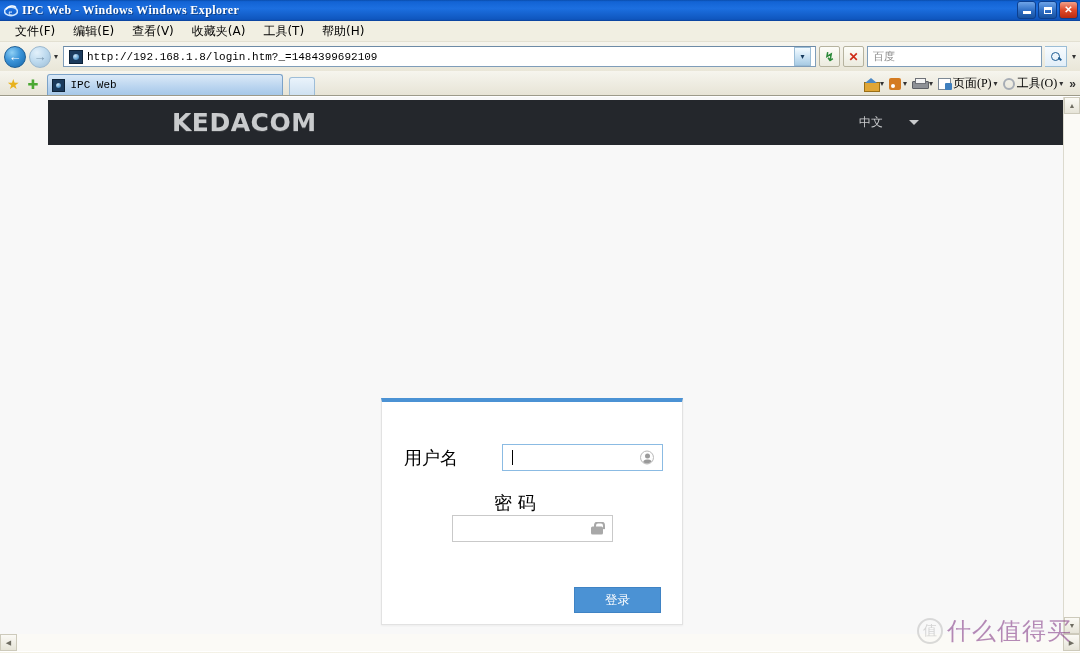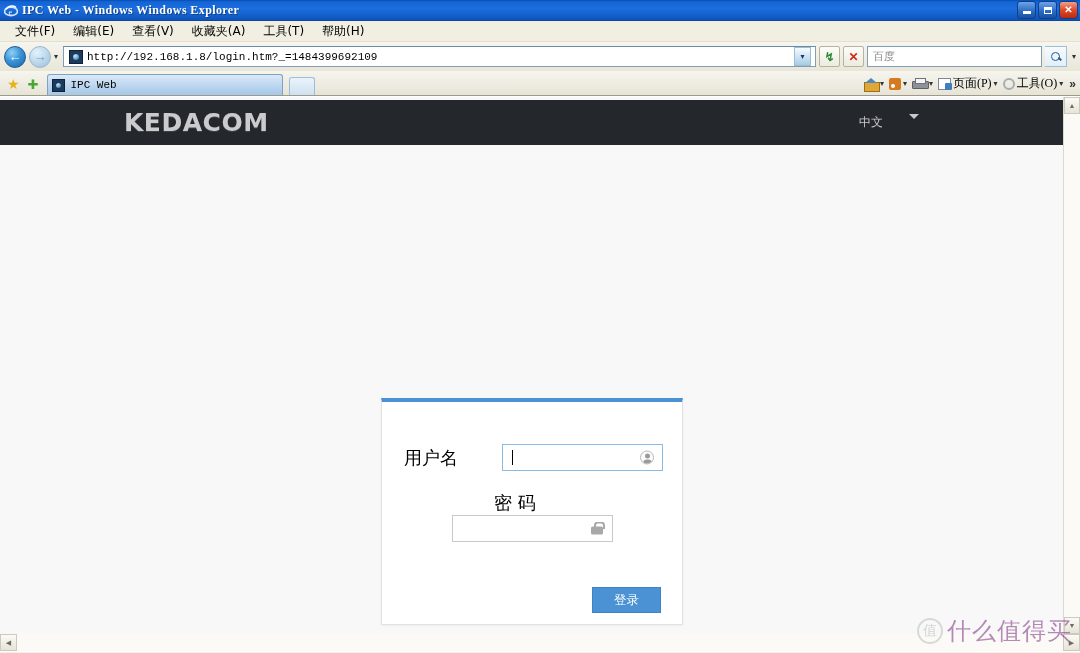--- a/index.html
+++ b/index.html
@@ -156,32 +156,32 @@
   .gear-ico { width:12px;height:12px;border-radius:50%;border:2.5px solid #a7adb5;box-sizing:border-box;display:block;}
   .chevrons { font-size: 12px; color: #333; padding-left: 3px; font-weight: bold; }
 
   
   .viewport {
     height: 538px; background: #fff; display: flex;
     border-top: 1px solid #fff;
     position: relative;
   }
   .pagearea {
-    flex: 1 1 auto; background: #f8f8f8; position: relative; overflow: hidden;
+    flex: 1 1 auto; background: #f8f8f8; position: relative; overflow: hidden; padding-left: 48px;
   }
   .kedacom-bar {
     height: 45px; background: #24272c; display: flex; align-items: center;
     justify-content: space-between; padding: 0 26px 0 0; margin-top: 3px;
   }
   .kedacom-logo {
     margin-left: 124px; font-size: 25px; font-weight: bold; letter-spacing: .5px;
     color: #c9cbcd; font-family: "DejaVu Sans", sans-serif;
     text-shadow: 0 1px 0 rgba(255,255,255,.12);
   }
-  .lang { display: flex; align-items: flex-start; gap: 26px; margin-right: 118px; }
+  .lang { display: flex; align-items: center; gap: 26px; margin-right: 118px; }
   .lang .lang-text { color: #c9cbcd; font-size: 12px; font-family: "DejaVu Sans", sans-serif; }
   .lang .lang-caret {
     width: 0; height: 0; border-left: 5px solid transparent; border-right: 5px solid transparent;
     border-top: 5px solid #c9cbcd;
   }
 
   .login-panel {
     position: absolute; left: 381px; top: 301px; width: 302px; height: 227px;
     background: #fff; border: 1px solid #e2e2e2;
     border-top: 4px solid #4b92d4;
@@ -222,21 +222,21 @@
   .ico-lock::before {
     content:''; position:absolute; left:3px; top:0; width:7px; height:6px;
     border:2px solid #a8a8a8; border-bottom:none; border-radius:4px 4px 0 0;
   }
   .ico-lock::after {
     content:''; position:absolute; left:0.5px; top:5.5px; width:12px; height:8px;
     background:#a8a8a8; border-radius:1.5px;
   }
   .btn-row { display: flex; justify-content: flex-end; padding-right: 21px; margin-top: 45px; }
   .login-btn {
-    width: 69px; height: 26px; background: #4b92d4; border: 1px solid #3f83c4;
+    width: 87px; height: 26px; background: #4b92d4; border: 1px solid #3f83c4;
     color: #fff; font-size: 12.5px; display: flex; align-items: center; justify-content: center;
     font-family: "DejaVu Sans", sans-serif; cursor: pointer;
   }
 
   
   .vscroll {
     width: 17px; flex: none; background: #f1f0e9;
     border-left: 1px solid #dcdace; display: flex; flex-direction: column;
   }
   .sb-arrow {

